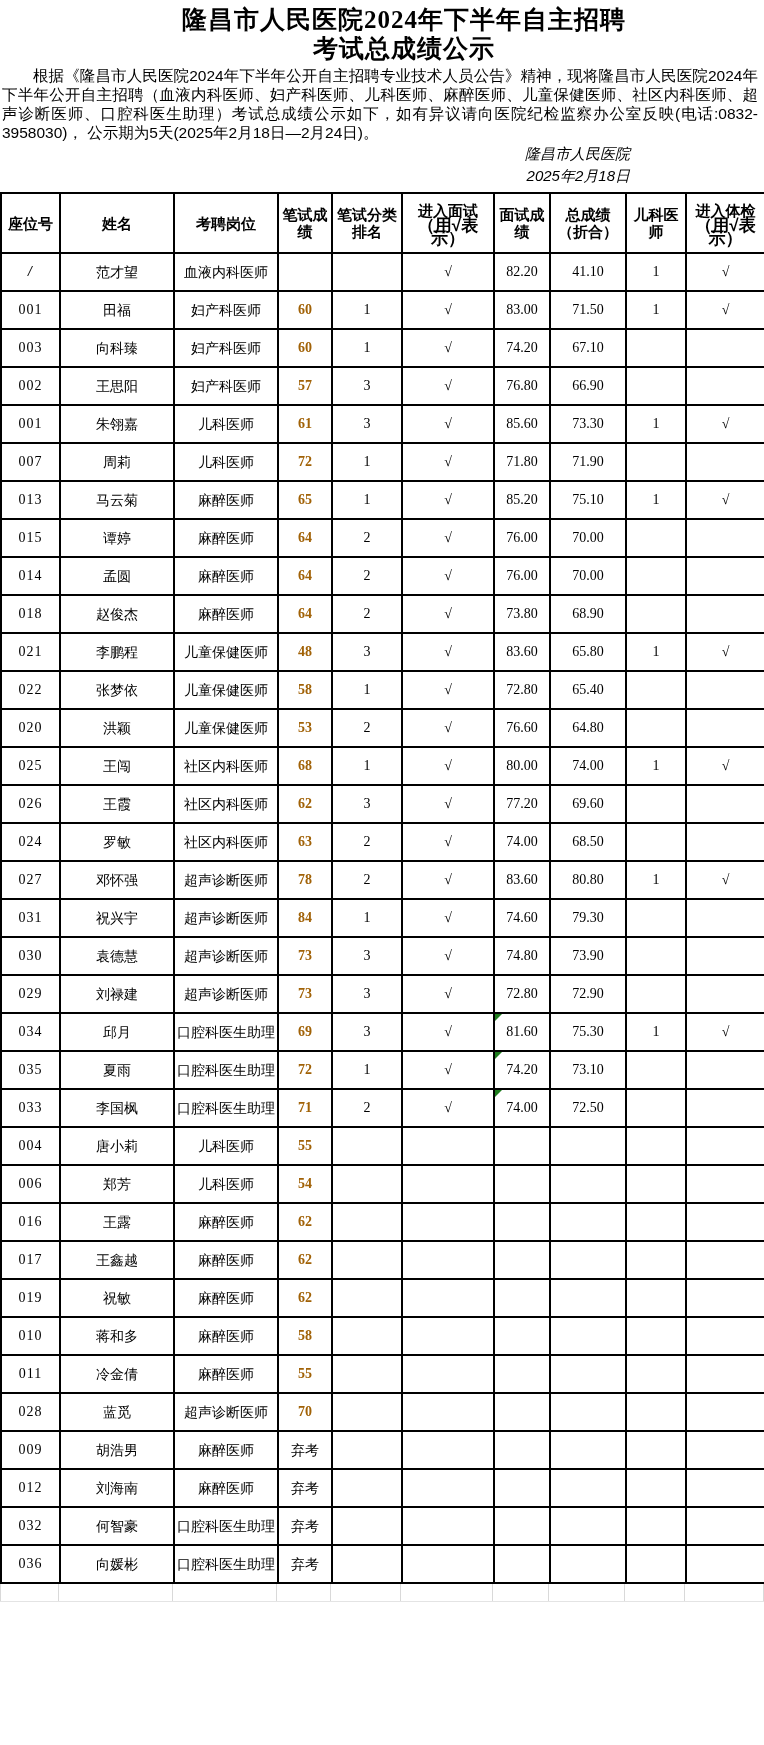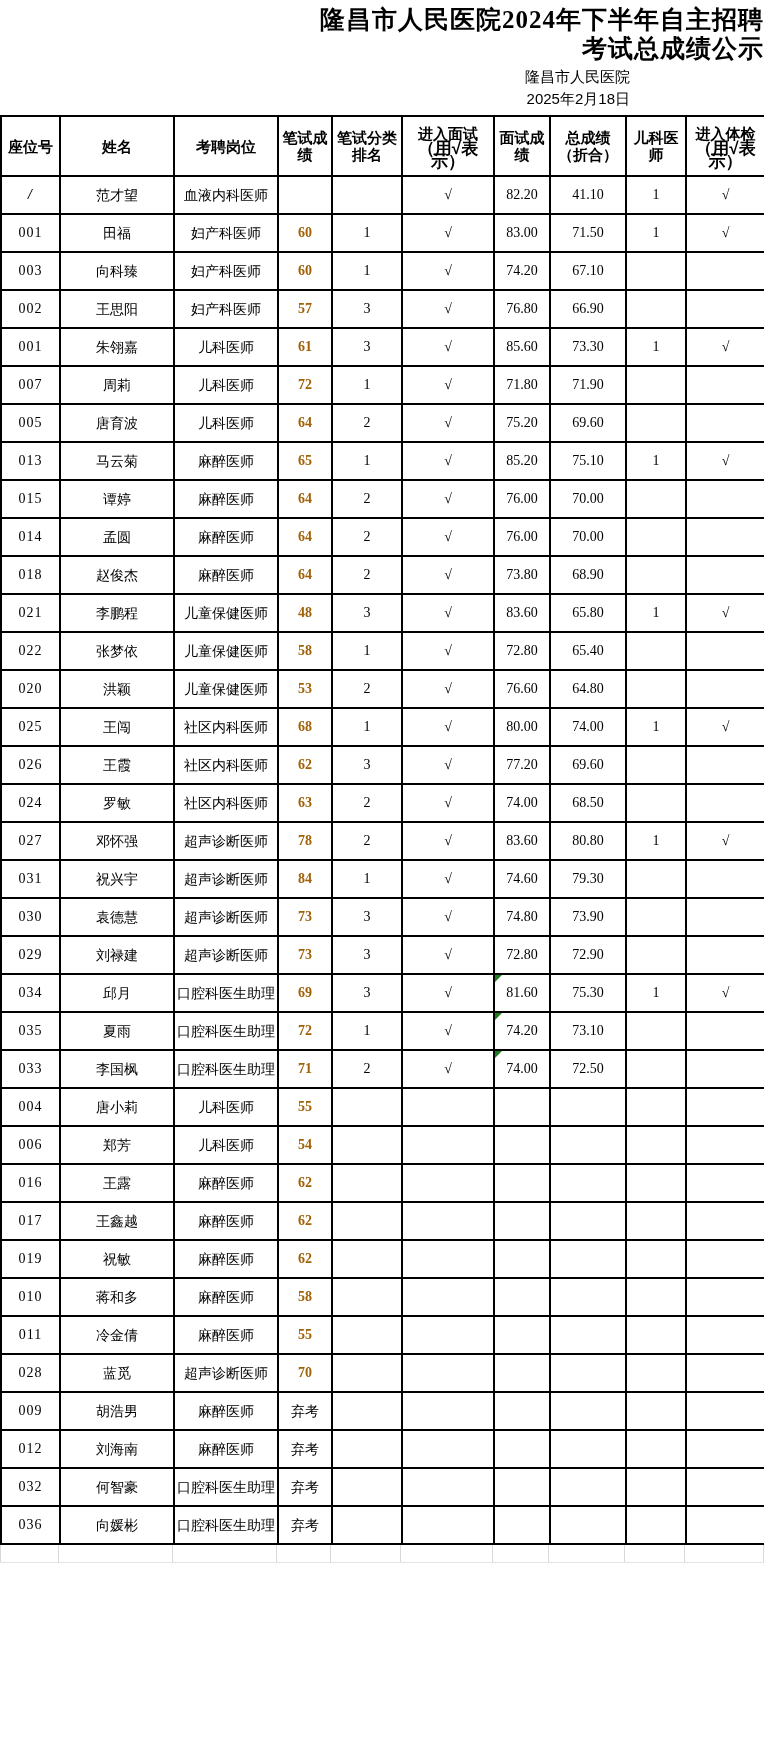--- a/index.html
+++ b/index.html
@@ -7,21 +7,21 @@
     position:relative;
     width:764px;
     height:1745px;
     background:#ffffff;
     color:#000;
     font-family:"Liberation Sans",sans-serif;
     overflow:hidden;
   }
   .title{
     margin:6px 0 0 0;
-    text-align:right;
+    text-align:center;
     font-size:25px;
     font-weight:700;
     line-height:28px;
     letter-spacing:1px;
     font-family:"Liberation Serif",serif;
     padding-left:44px;
   }
   .title.second{margin:1px 0 3px 0;}
   .intro{
     margin:3px 6px 0 2px;
@@ -30,20 +30,21 @@
     text-align:justify;
     text-indent:2em;
     font-family:"Liberation Sans",sans-serif;
   }
   .signoff{
     margin-top:1px;
     padding-right:134px;
     text-align:right;
     font-size:15px;
     line-height:22px;
+    font-style:italic;
   }
   table.score{
     margin-top:5px;
     border-collapse:collapse;
     table-layout:fixed;
     width:764px;
   }
   table.score th, table.score td{
     border:2px solid #000;
     padding:0 1px;
@@ -114,20 +115,21 @@
   }
   .below-grid .gcell:first-child{border-left:1px solid #d9d9d9;}
 </style>
 </head>
 <body>
 
 <div class="page">
   <h1 class="title">隆昌市人民医院2024年下半年自主招聘</h1>
   <h1 class="title second">考试总成绩公示</h1>
 
+  <p class="intro">根据《隆昌市人民医院2024年下半年公开自主招聘专业技术人员公告》精神，现将隆昌市人民医院2024年下半年公开自主招聘（血液内科医师、妇产科医师、儿科医师、麻醉医师、儿童保健医师、社区内科医师、超声诊断医师、口腔科医生助理）考试总成绩公示如下，如有异议请向医院纪检监察办公室反映(电话:0832-3958030)， 公示期为5天(2025年2月18日—2月24日)。</p>
 
   <div class="signoff">
     <div>隆昌市人民医院</div>
     <div>2025年2月18日</div>
   </div>
 
   <table class="score">
     <colgroup id="cols">
         <col style="width: 59px;">
         <col style="width: 114px;">
@@ -243,32 +245,20 @@
           <td class="pos">儿科医师</td>
           <td class="big-num">72</td>
           <td class="num">1</td>
           <td class="check">√</td>
           <td class="num">71.80</td>
           <td class="num">71.90</td>
           <td class="num"></td>
           <td class="check"></td>
         </tr>
         <tr>
-          <td class="seat">005</td>
-          <td>唐育波</td>
-          <td class="pos">儿科医师</td>
-          <td class="big-num">64</td>
-          <td class="num">2</td>
-          <td class="check">√</td>
-          <td class="num">75.20</td>
-          <td class="num">69.60</td>
-          <td class="num"></td>
-          <td class="check"></td>
-        </tr>
-        <tr>
           <td class="seat">013</td>
           <td>马云菊</td>
           <td class="pos">麻醉医师</td>
           <td class="big-num">65</td>
           <td class="num">1</td>
           <td class="check">√</td>
           <td class="num">85.20</td>
           <td class="num">75.10</td>
           <td class="num">1</td>
           <td class="check">√</td>

